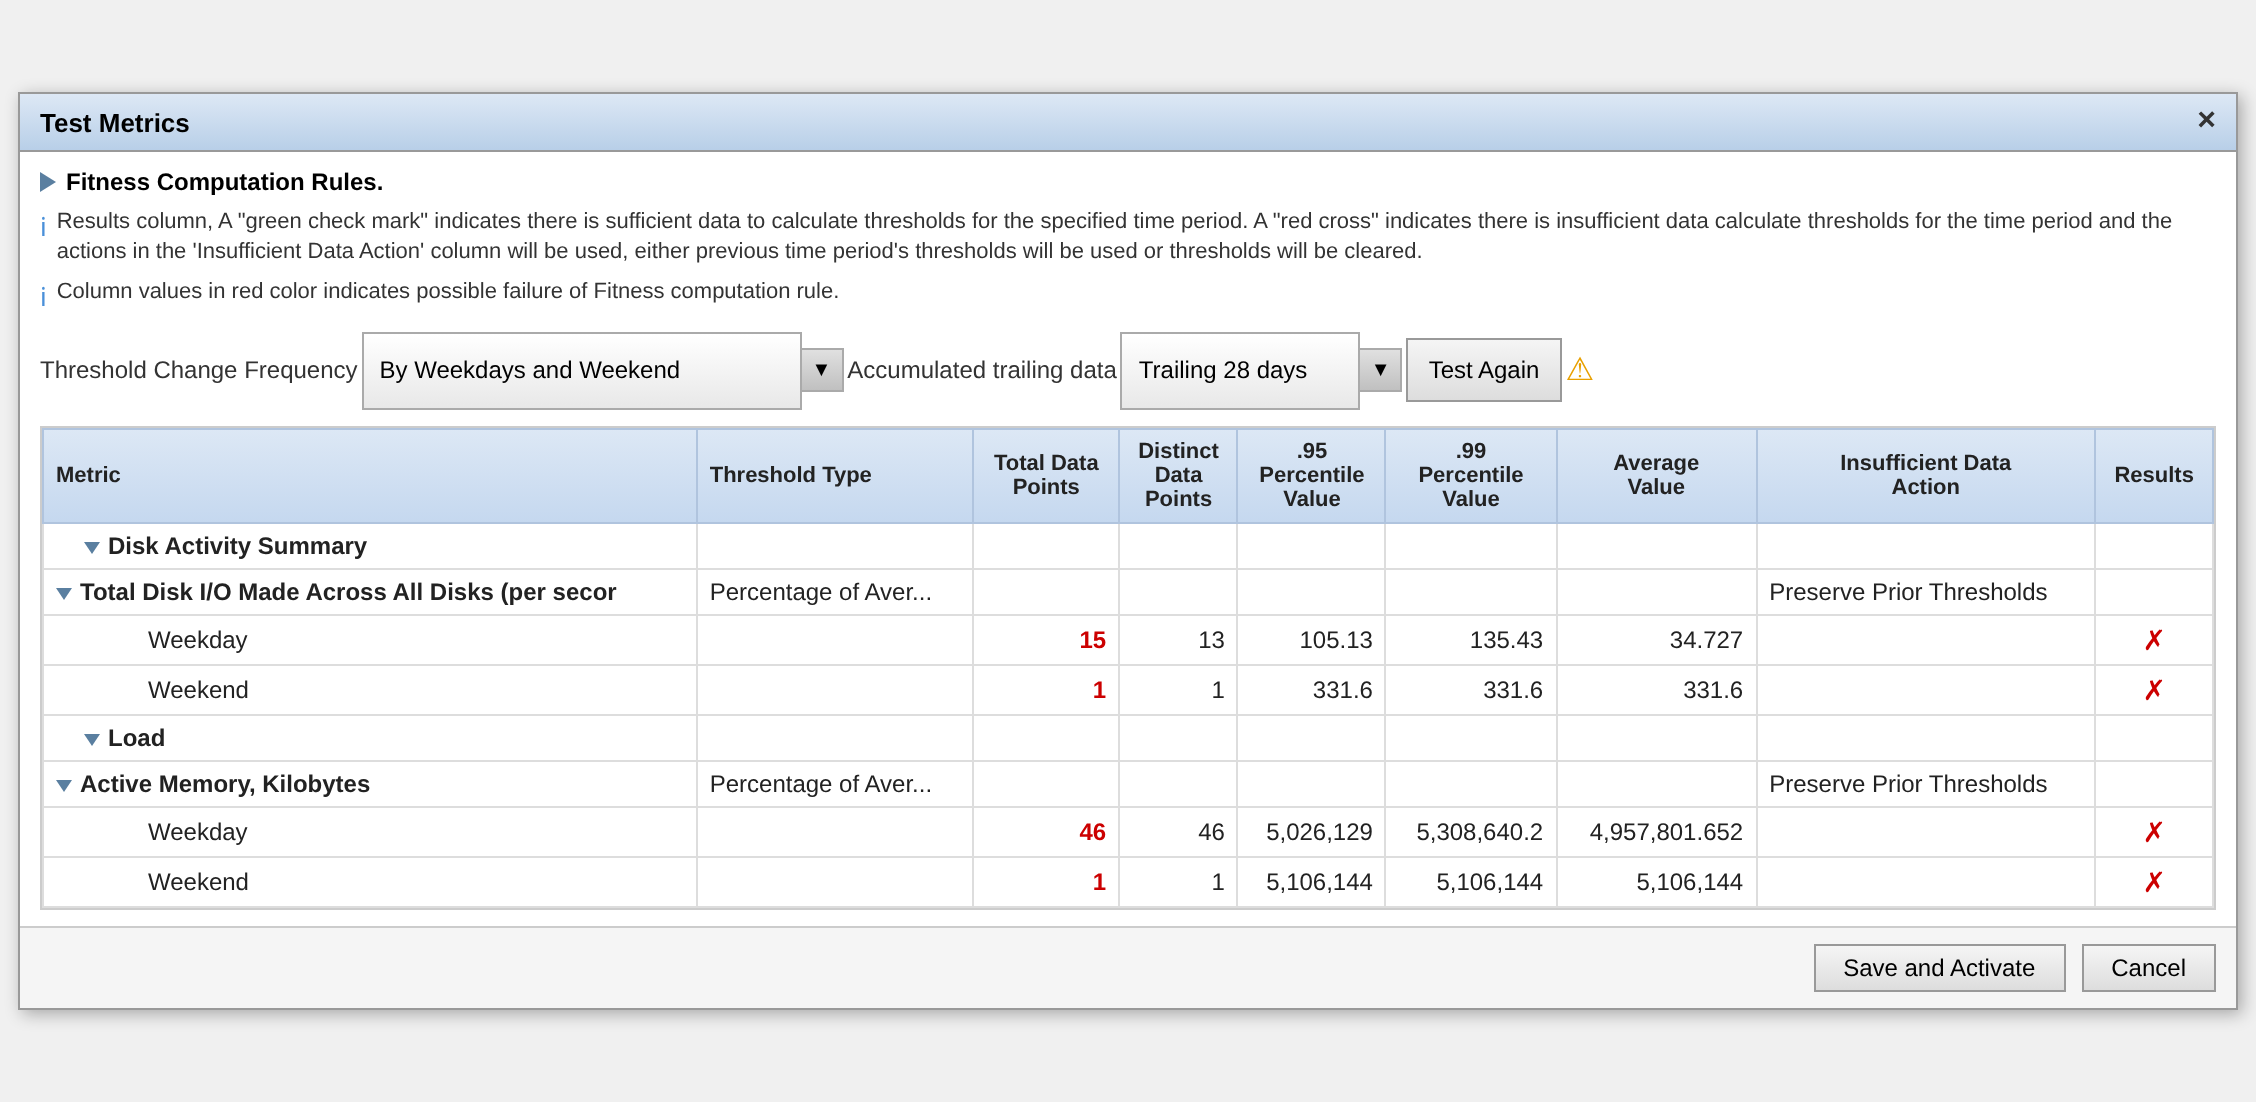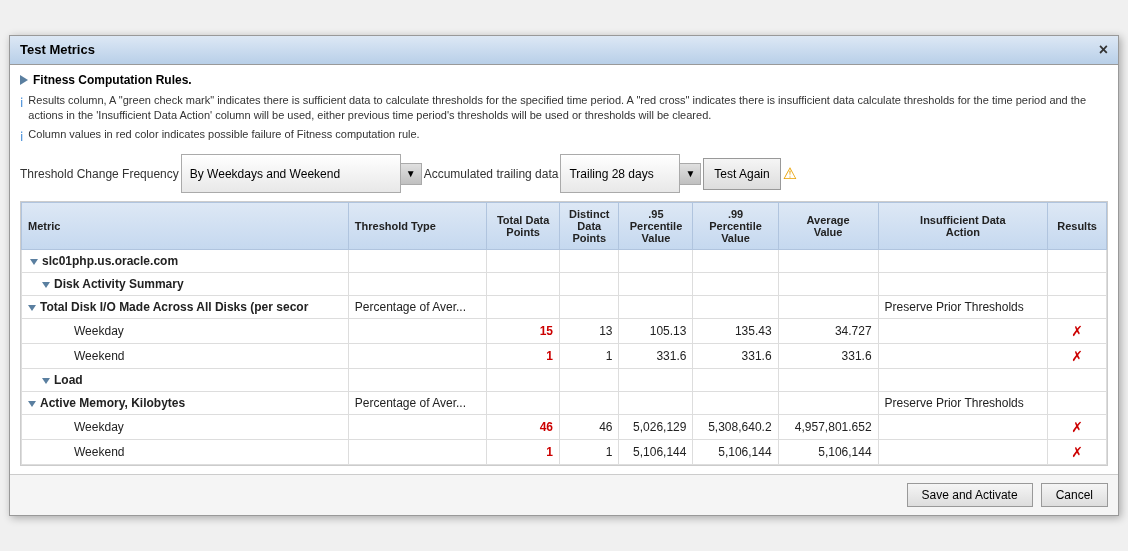--- a/index.html
+++ b/index.html
@@ -273,31 +273,20 @@
             <th>Total Data<br>Points</th>
             <th>Distinct<br>Data<br>Points</th>
             <th>.95<br>Percentile<br>Value</th>
             <th>.99<br>Percentile<br>Value</th>
             <th>Average<br>Value</th>
             <th>Insufficient Data<br>Action</th>
             <th>Results</th>
           </tr>
         </thead>
         <tbody id="table-body">
-        <tr class="tree-row-0">
-              <td><span class="expand-icon-down"></span>slc01php.us.oracle.com</td>
-              <td></td>
-              <td class="right-align"></td>
-              <td class="right-align"></td>
-              <td class="right-align"></td>
-              <td class="right-align"></td>
-              <td class="right-align"></td>
-              <td></td>
-              <td class="center-align"></td>
-            </tr>
             <tr class="tree-row-1">
               <td><span class="expand-icon-down"></span>Disk Activity Summary</td>
               <td></td>
               <td class="right-align"></td>
               <td class="right-align"></td>
               <td class="right-align"></td>
               <td class="right-align"></td>
               <td class="right-align"></td>
               <td></td>
               <td class="center-align"></td>

